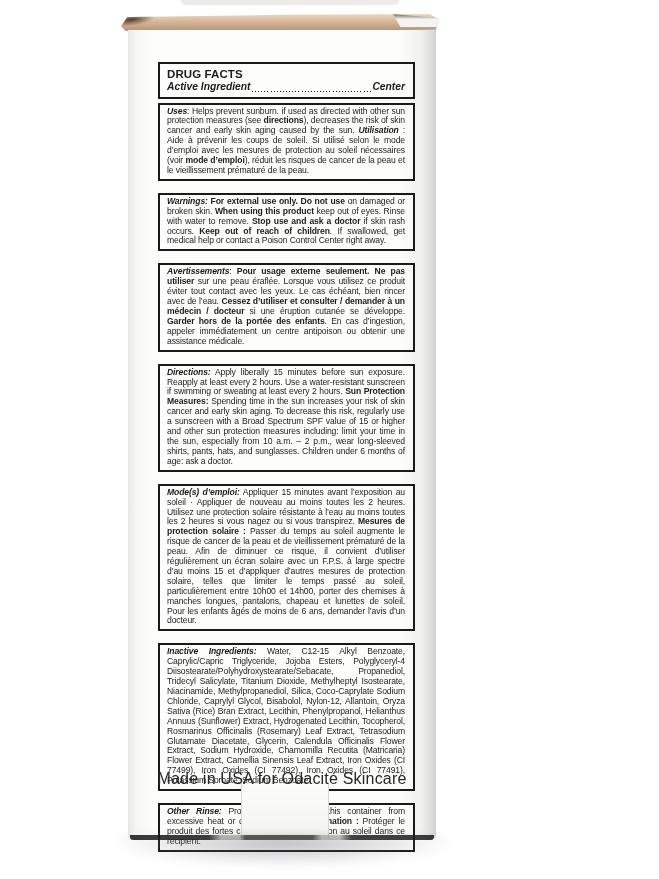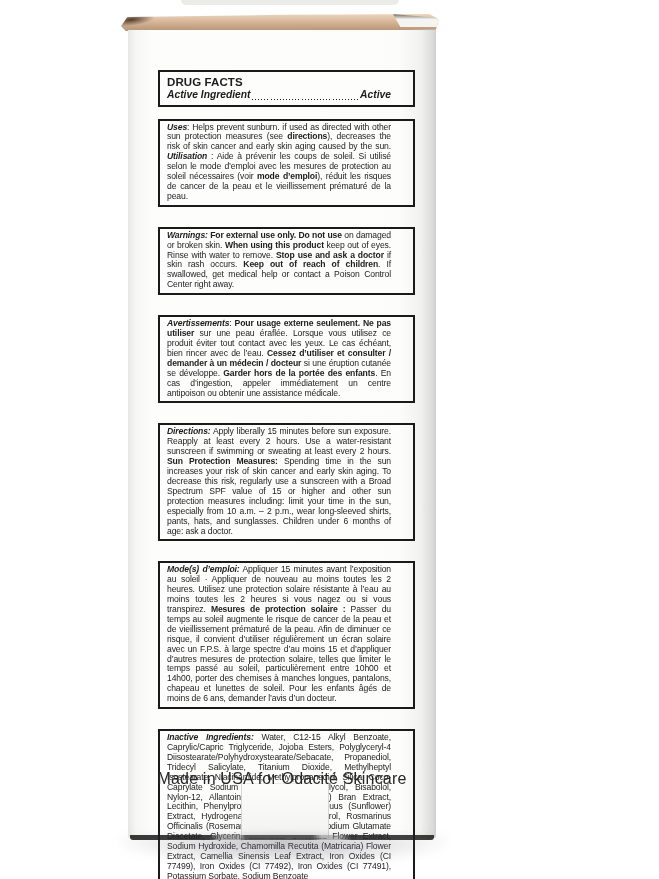--- a/index.html
+++ b/index.html
@@ -47,23 +47,22 @@
       #e7e7e5 0,#f6f6f4 2.5%,#fdfdfc 8%,#fcfcfa 88%,#f1f1ef 95%,#dadad8 99%,#cfcfcd 100%);
     border-radius:0 0 2px 2px;
   }
 
   .label{
     position:absolute;left:30px;top:32px;width:257px;
     display:flex;flex-direction:column;gap:2px;
   }
   .panel{
     border:2px solid var(--box-border);
-    padding:2px 22px 3px 7px;
+    padding:2px 8px 3px 7px;
     background:rgba(255,255,255,.25);
-    margin-top:8px;
   }
   .df-title{font-size:11.5px;font-weight:bold;letter-spacing:.1px;line-height:13px;margin-top:2px;}
   .df-row{display:flex;align-items:center;font-size:10.3px;line-height:12.5px;white-space:nowrap;}
   .bold-italic{font-weight:bold;font-style:italic;}
   .leader{
     flex:1;height:10px;margin:0 1px 1.5px 1px;align-self:flex-end;
     background-image:repeating-linear-gradient(to right,var(--text) 0 1px,transparent 1px 3.1px);
     background-size:100% 1.1px;background-repeat:no-repeat;background-position:left bottom;
   }
   .body-text{
@@ -109,21 +108,21 @@
 
     <div class="box-face">
 
       <div class="label">
 
         <section class="panel">
           <div class="df-title">DRUG FACTS</div>
           <div class="df-row bold-italic">
             <span>Active Ingredient</span>
             <span class="leader"></span>
-            <span>Active</span>
+            <span>Center</span>
           </div>
         </section>
 
         <div id="sections" style="display: flex; flex-direction: column; gap: 12px; margin-top: 2px;">
             <section class="panel">
               <p class="body-text"><span class="seg-bi">Uses</span><span>: Helps prevent sunburn. if used as directed with other sun protection measures (see </span><span class="seg-b">directions</span><span>), decreases the risk of skin cancer and early skin aging caused by the sun. </span><span class="seg-bi">Utilisation</span><span> : Aide à prévenir les coups de soleil. Si utilisé selon le mode d’emploi avec les mesures de protection au soleil nécessaires (voir </span><span class="seg-b">mode d’emploi</span><span>), réduit les risques de cancer de la peau et le vieillissement prématuré de la peau.</span></p>
             </section>
             <section class="panel">
               <p class="body-text"><span class="seg-bi">Warnings:</span><span> </span><span class="seg-b">For external use only. Do not use</span><span> on damaged or broken skin. </span><span class="seg-b">When using this product</span><span> keep out of eyes. Rinse with water to remove. </span><span class="seg-b">Stop use and ask a doctor</span><span> if skin rash occurs. </span><span class="seg-b">Keep out of reach of children</span><span>. If swallowed, get medical help or contact a Poison Control Center right away.</span></p>
             </section>

